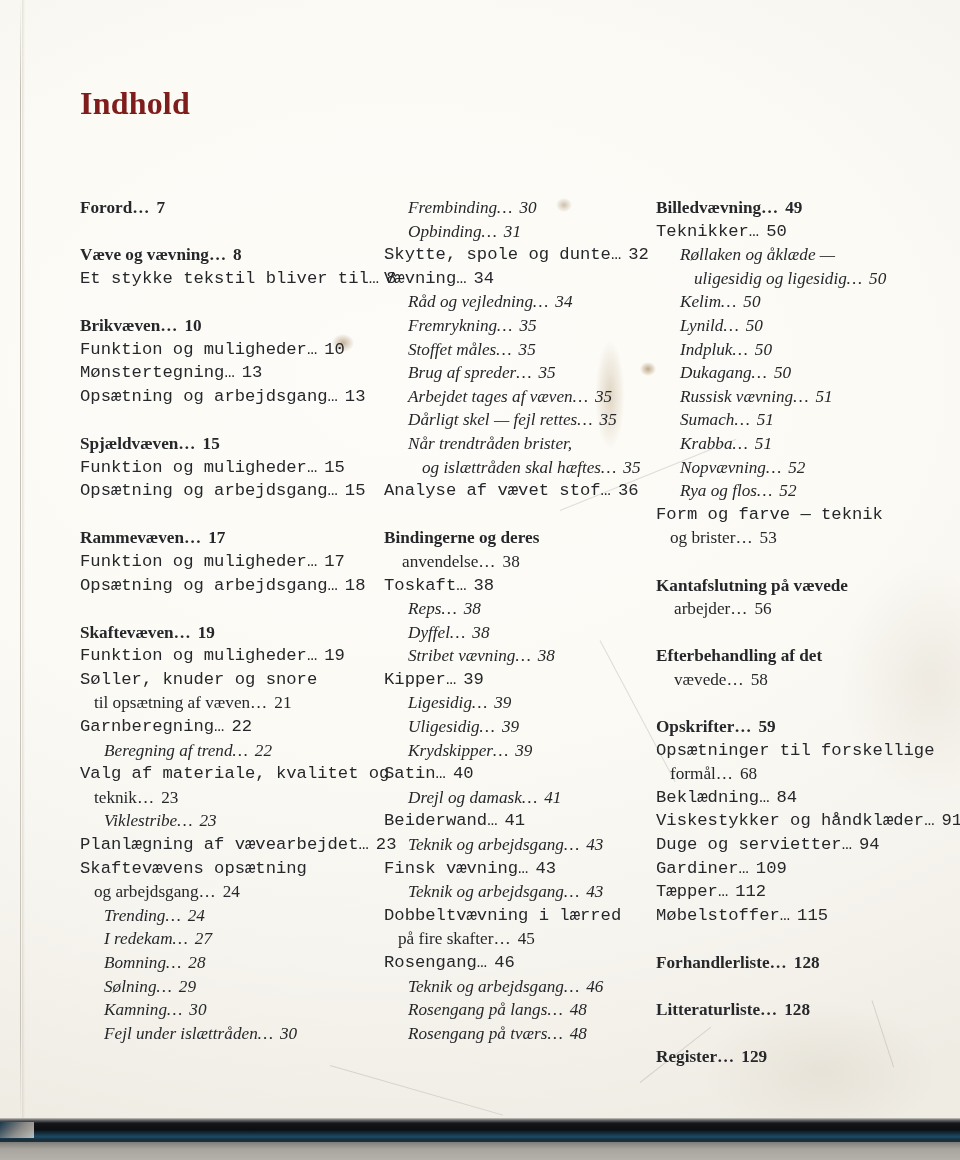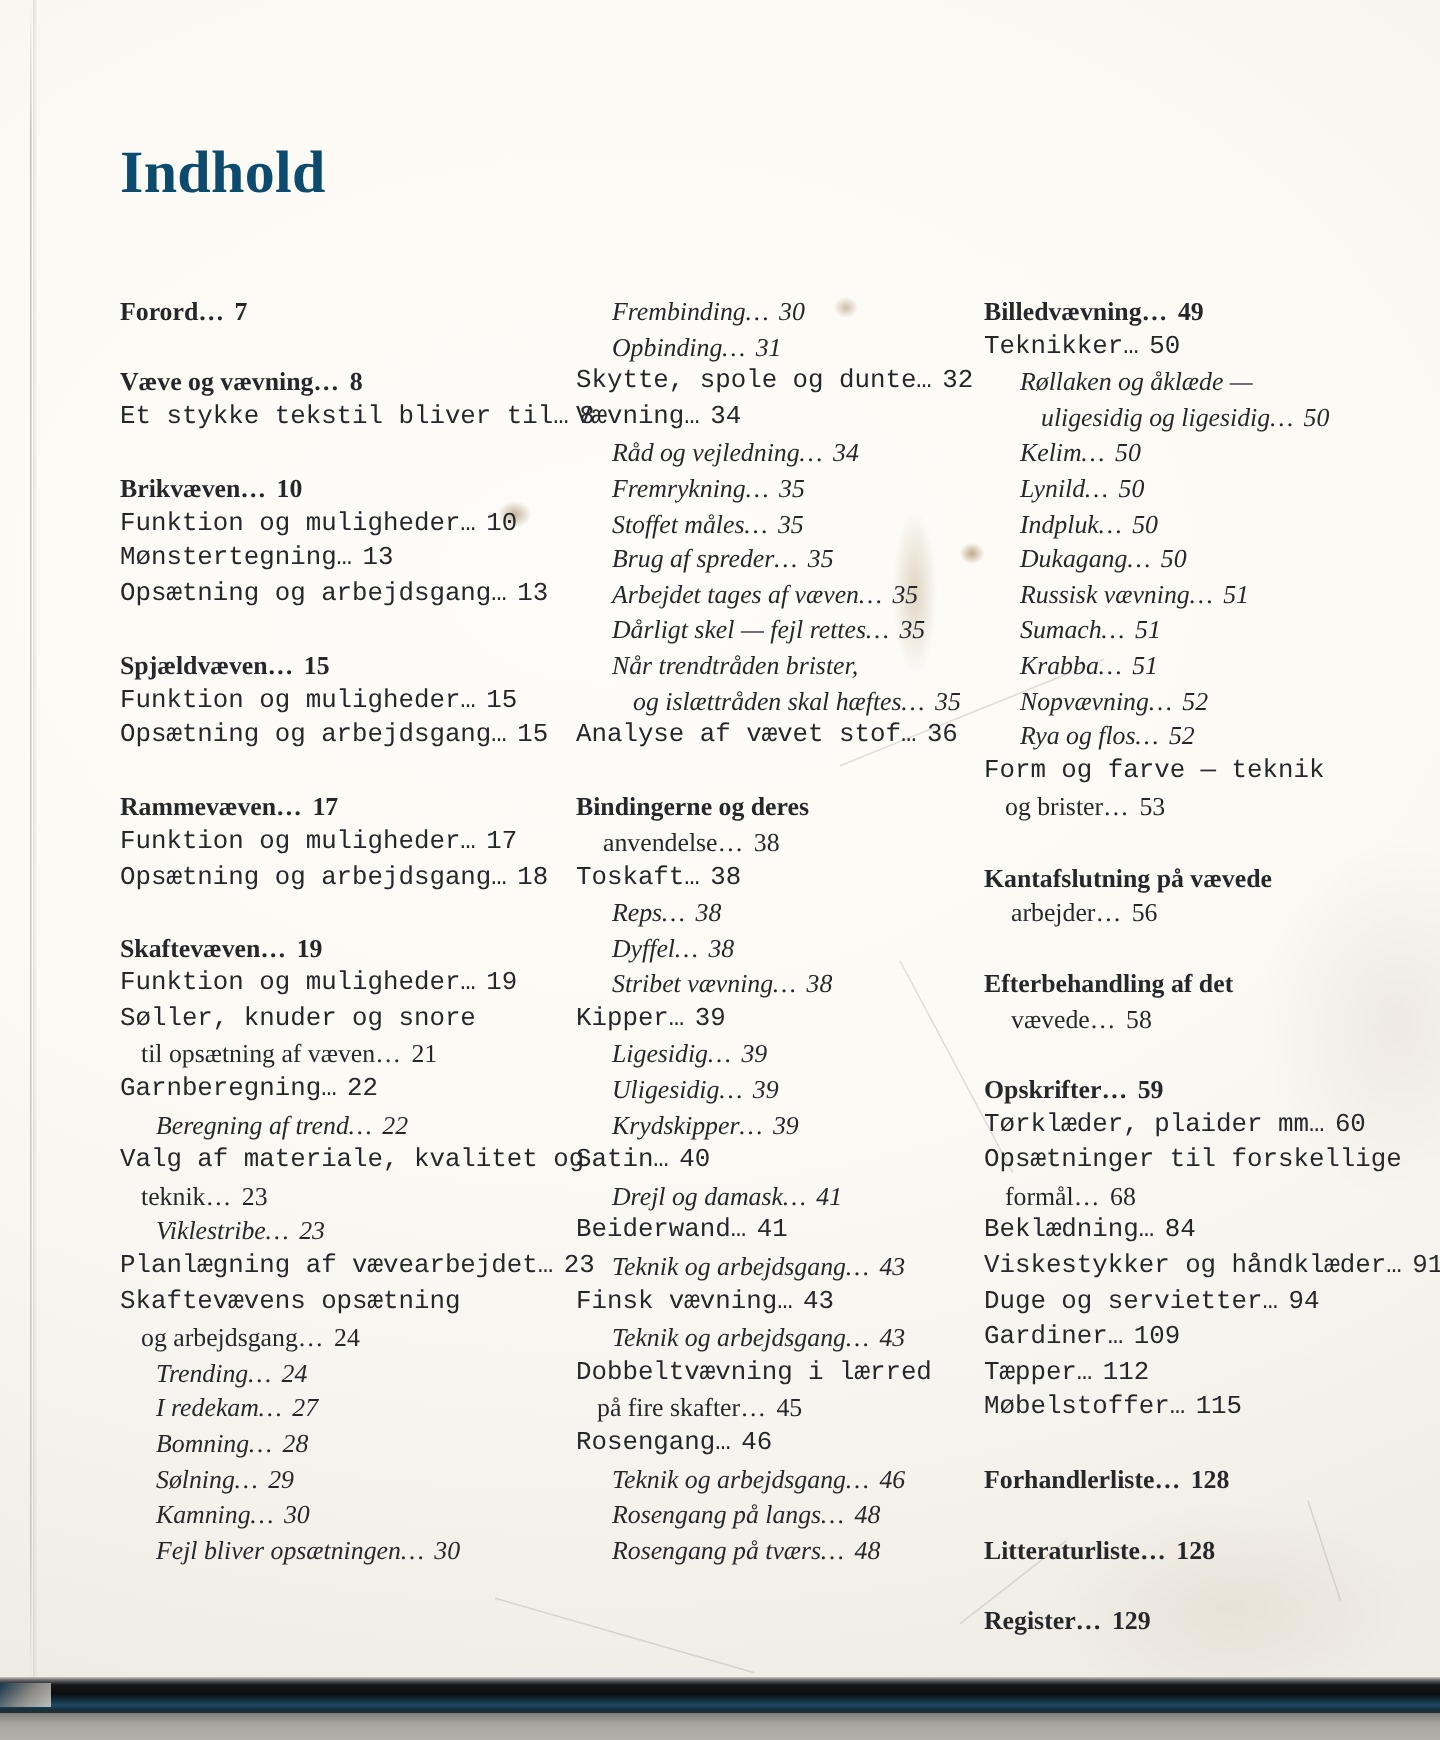--- a/index.html
+++ b/index.html
@@ -66,24 +66,24 @@
     width: 34px; height: 16px;
     background: linear-gradient(135deg, #1b3b52 0%, #9a9893 55%, #cfccc5 100%);
     opacity: .9;
   }
 
   
   #title {
     position: absolute;
     left: 80px;
     top: 64px;
-    font-size: 40px;
+    font-size: 32px;
     font-weight: bold;
     letter-spacing: .2px;
-    color: #0c4a6e;
+    color: #7f1d1d;
     font-family: "Liberation Serif", "DejaVu Serif", serif;
   }
 
   .columns {
     position: absolute;
     left: 0; top: 196px;
     width: 960px;
   }
   .col {
     position: absolute;
@@ -179,21 +179,21 @@
         <div class="entry cont-1"><span>teknik…</span><span class="pg">23</span></div>
         <div class="entry lvl-2"><span>Viklestribe…</span><span class="pg">23</span></div>
         <div class="entry lvl-1"><span>Planlægning af vævearbejdet…</span><span class="pg">23</span></div>
         <div class="entry lvl-1"><span>Skaftevævens opsætning</span></div>
         <div class="entry cont-1"><span>og arbejdsgang…</span><span class="pg">24</span></div>
         <div class="entry lvl-2"><span>Trending…</span><span class="pg">24</span></div>
         <div class="entry lvl-2"><span>I redekam…</span><span class="pg">27</span></div>
         <div class="entry lvl-2"><span>Bomning…</span><span class="pg">28</span></div>
         <div class="entry lvl-2"><span>Sølning…</span><span class="pg">29</span></div>
         <div class="entry lvl-2"><span>Kamning…</span><span class="pg">30</span></div>
-        <div class="entry lvl-2"><span>Fejl bliver opsætningen…</span><span class="pg">30</span></div>
+        <div class="entry lvl-2"><span>Fejl under islættråden…</span><span class="pg">30</span></div>
       </div>
     <div class="col" id="col2">
         <div class="entry lvl-2"><span>Frembinding…</span><span class="pg">30</span></div>
         <div class="entry lvl-2"><span>Opbinding…</span><span class="pg">31</span></div>
         <div class="entry lvl-1"><span>Skytte, spole og dunte…</span><span class="pg">32</span></div>
         <div class="entry lvl-1"><span>Vævning…</span><span class="pg">34</span></div>
         <div class="entry lvl-2"><span>Råd og vejledning…</span><span class="pg">34</span></div>
         <div class="entry lvl-2"><span>Fremrykning…</span><span class="pg">35</span></div>
         <div class="entry lvl-2"><span>Stoffet måles…</span><span class="pg">35</span></div>
         <div class="entry lvl-2"><span>Brug af spreder…</span><span class="pg">35</span></div>
@@ -243,21 +243,20 @@
         <div class="entry lvl-1"><span>Form og farve — teknik</span></div>
         <div class="entry cont-1"><span>og brister…</span><span class="pg">53</span></div>
         <div class="spacer"></div>
         <div class="entry lvl-0"><span>Kantafslutning på vævede</span></div>
         <div class="entry cont-b"><span>arbejder…</span><span class="pg">56</span></div>
         <div class="spacer"></div>
         <div class="entry lvl-0"><span>Efterbehandling af det</span></div>
         <div class="entry cont-b"><span>vævede…</span><span class="pg">58</span></div>
         <div class="spacer"></div>
         <div class="entry lvl-0"><span>Opskrifter…</span><span class="pg">59</span></div>
-        <div class="entry lvl-1"><span>Tørklæder, plaider mm…</span><span class="pg">60</span></div>
         <div class="entry lvl-1"><span>Opsætninger til forskellige</span></div>
         <div class="entry cont-1"><span>formål…</span><span class="pg">68</span></div>
         <div class="entry lvl-1"><span>Beklædning…</span><span class="pg">84</span></div>
         <div class="entry lvl-1"><span>Viskestykker og håndklæder…</span><span class="pg">91</span></div>
         <div class="entry lvl-1"><span>Duge og servietter…</span><span class="pg">94</span></div>
         <div class="entry lvl-1"><span>Gardiner…</span><span class="pg">109</span></div>
         <div class="entry lvl-1"><span>Tæpper…</span><span class="pg">112</span></div>
         <div class="entry lvl-1"><span>Møbelstoffer…</span><span class="pg">115</span></div>
         <div class="spacer"></div>
         <div class="entry lvl-0"><span>Forhandlerliste…</span><span class="pg">128</span></div>

